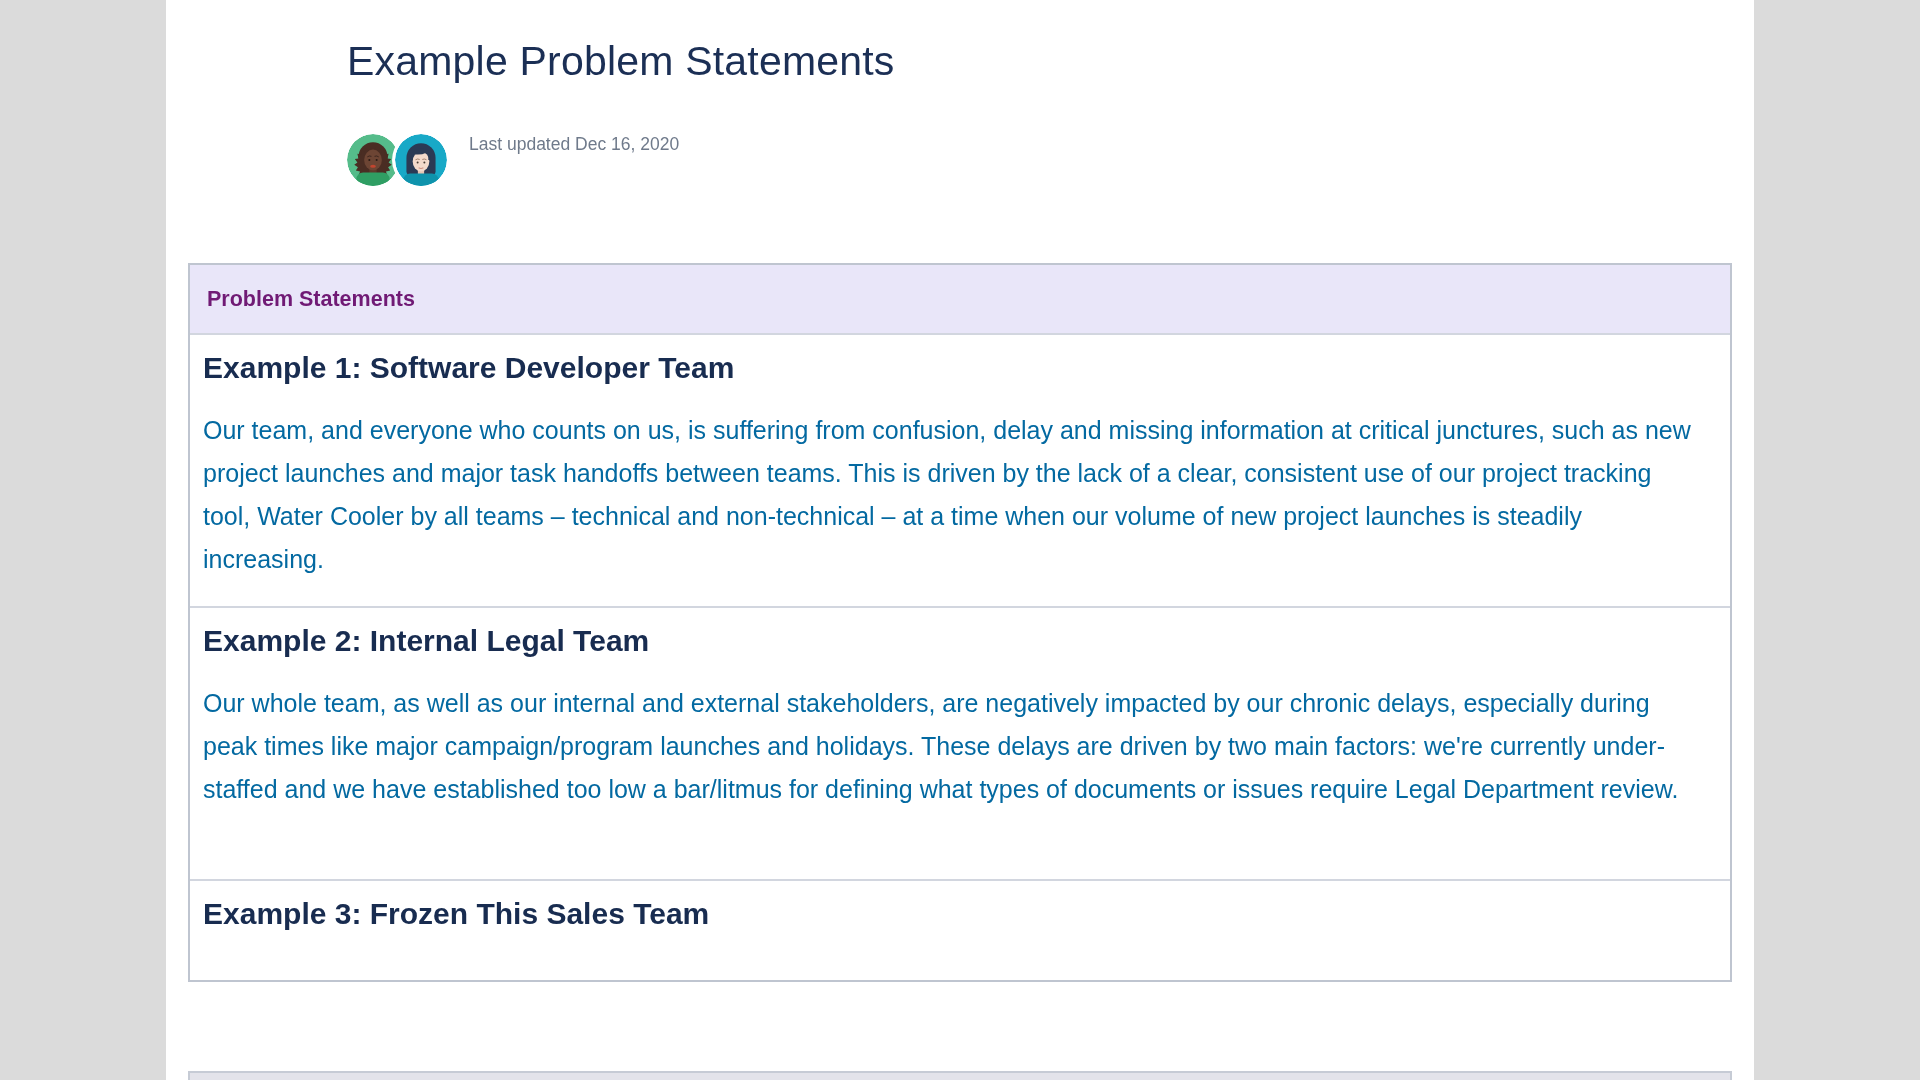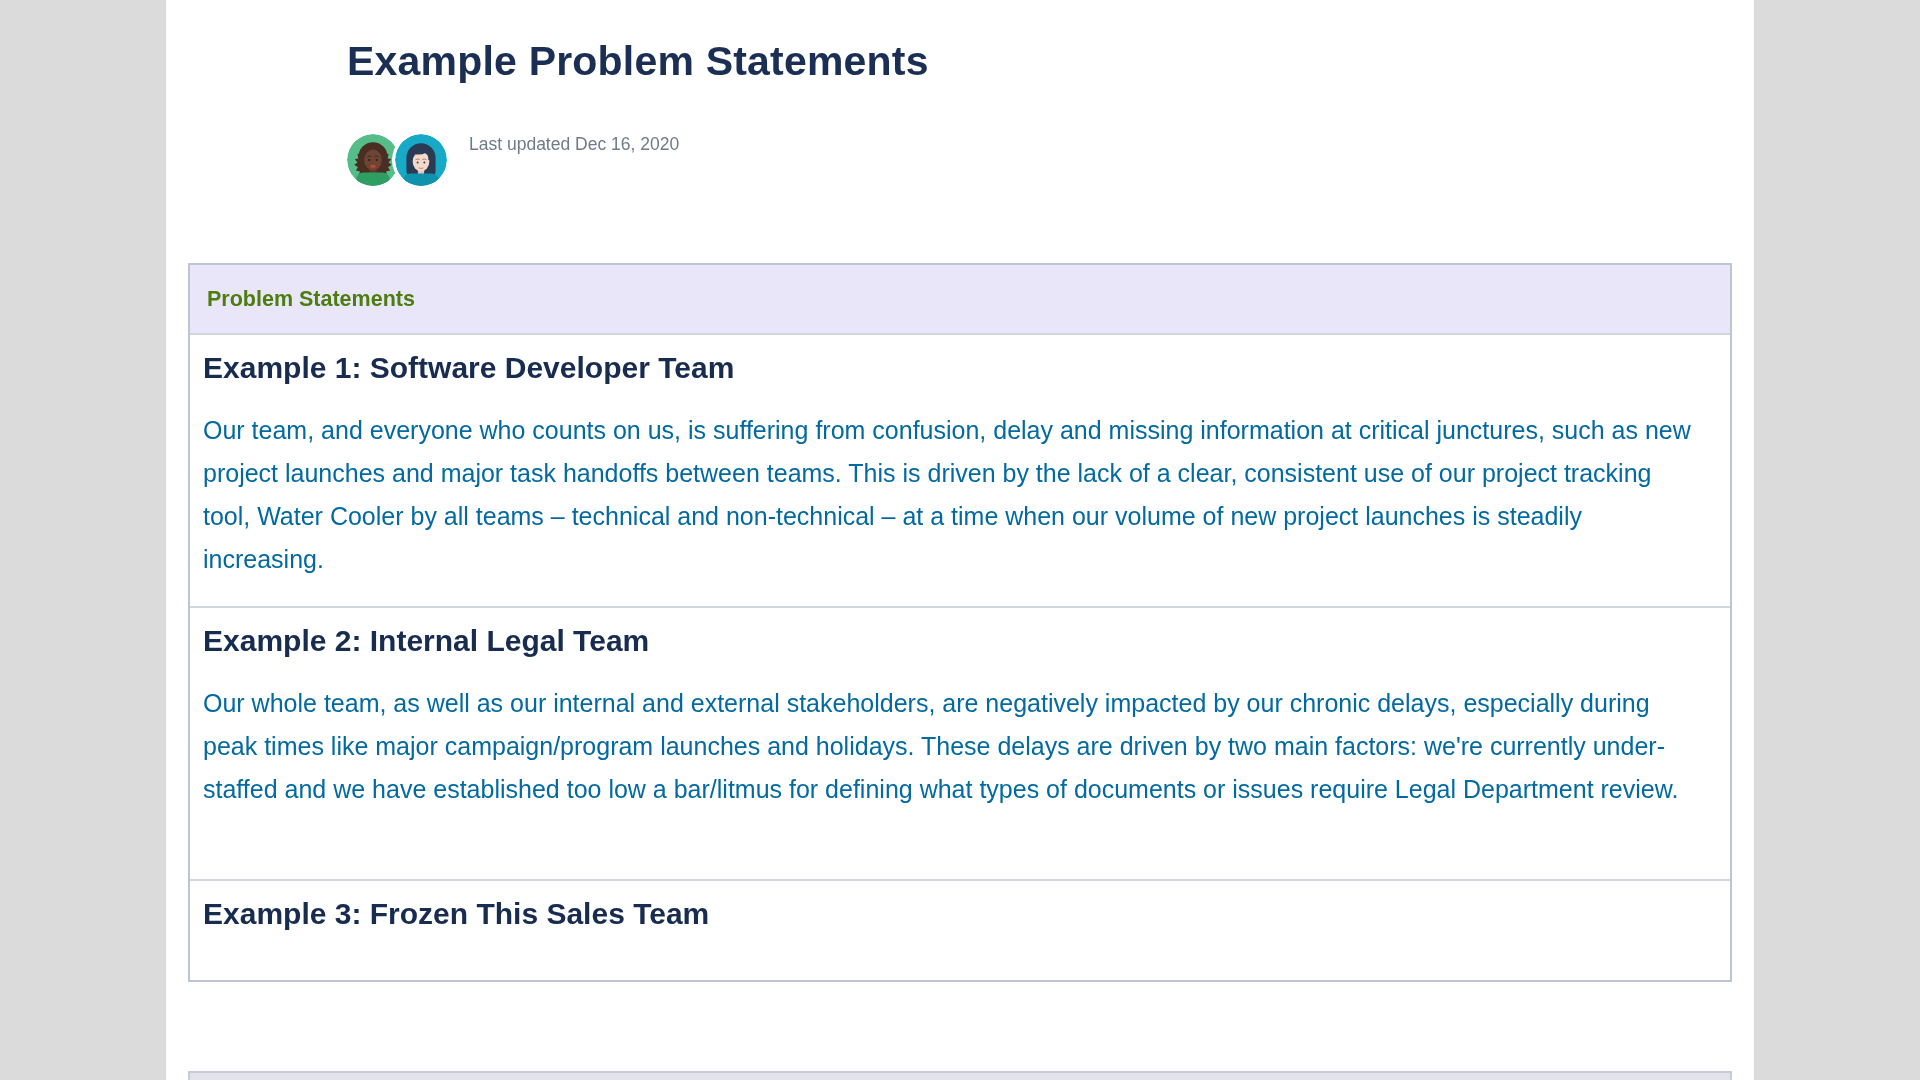--- a/index.html
+++ b/index.html
@@ -12,21 +12,21 @@
   .page {
     position: absolute;
     left: 166px; top: 0;
     width: 1588px; height: 1080px;
     background: #ffffff;
   }
   .page-title {
     position: absolute;
     left: 181px; top: 38px;
     font-size: 41px;
-    font-weight: bold;
+    font-weight: normal;
     letter-spacing: 0.2px;
     color: #1b2f55;
   }
   .byline {
     position: absolute;
     left: 181px; top: 134px;
     height: 54px;
     display: flex;
     align-items: flex-start;
   }
@@ -52,21 +52,21 @@
     background: #ffffff;
   }
   .table-header {
     height: 68px;
     background: #e9e6f9;
     display: flex;
     align-items: center;
     padding-left: 17px;
     font-size: 21.5px;
     font-weight: bold;
-    color: #4d7c0f;
+    color: #701a75;
   }
   .table-row {
     border-top: 2px solid #d2d6df;
     padding: 19px 26px 25px 13px;
   }
   .row-heading {
     font-size: 30px;
     font-weight: bold;
     color: #182c50;
     line-height: 28px;

